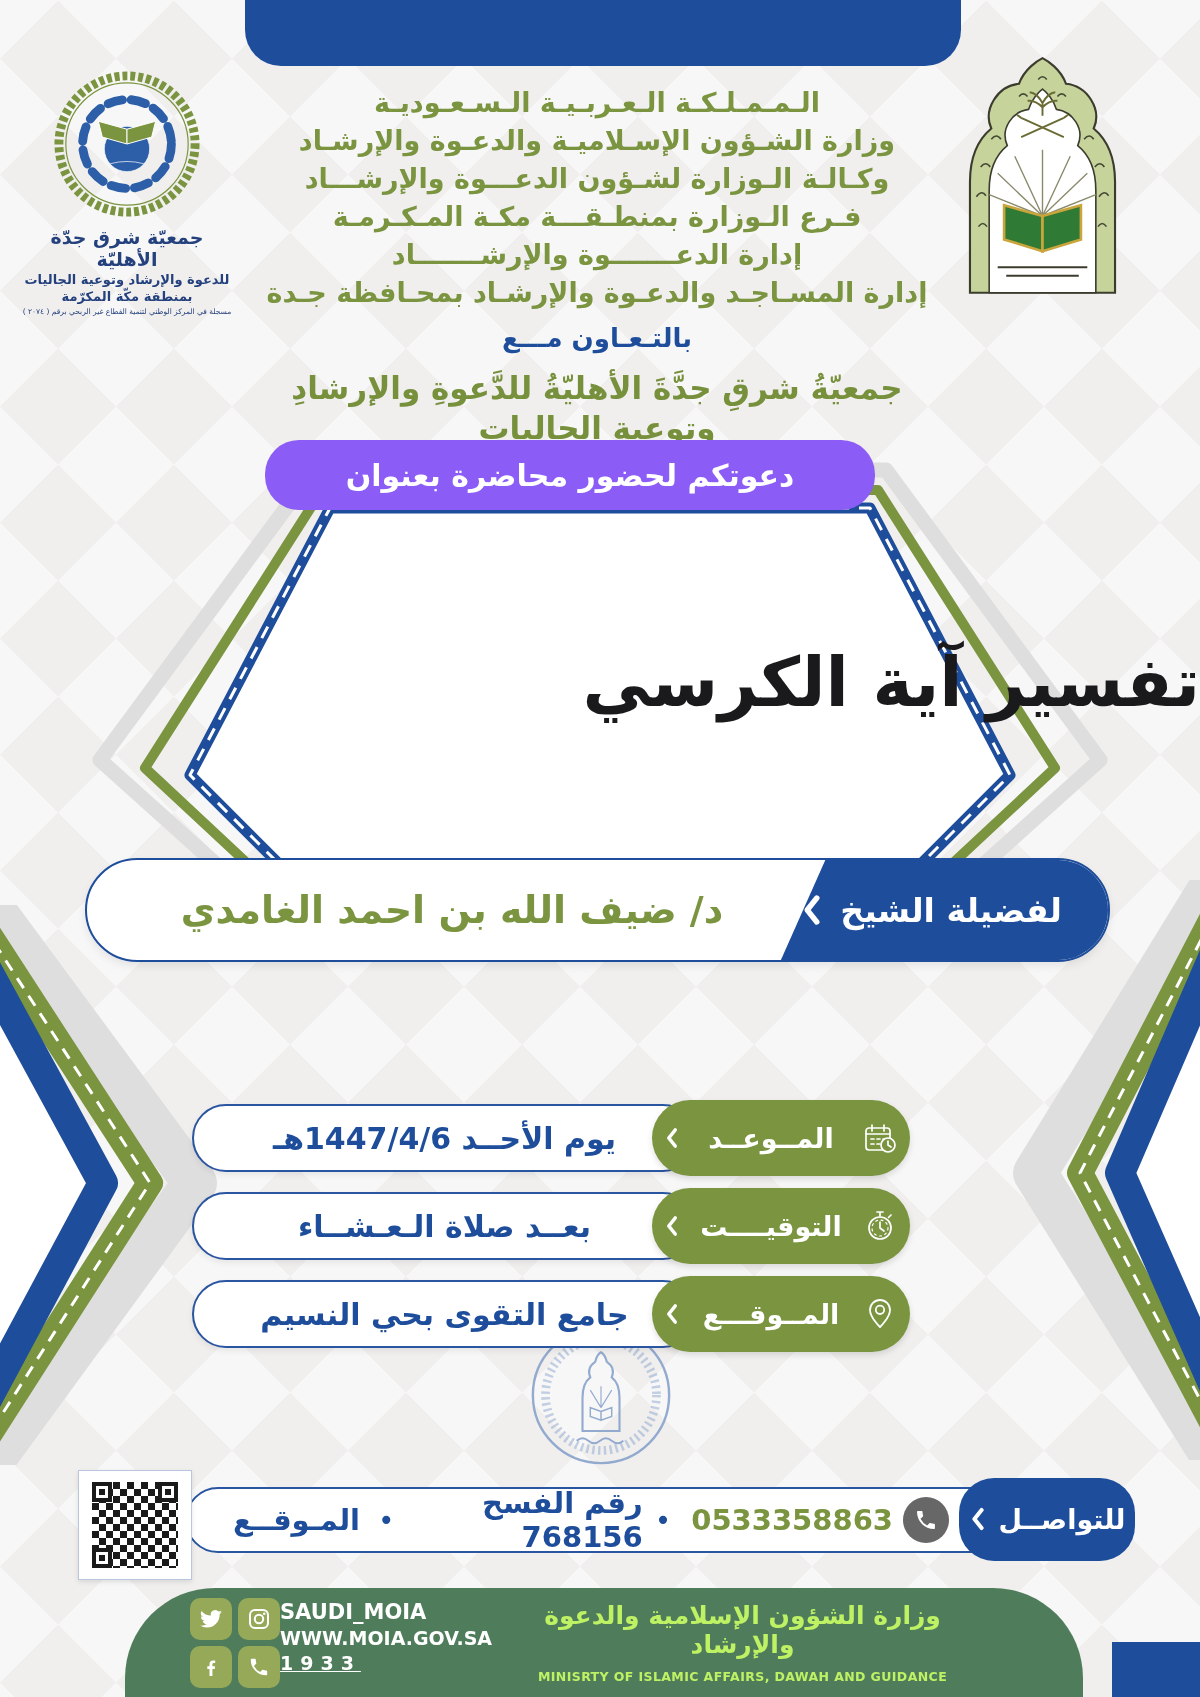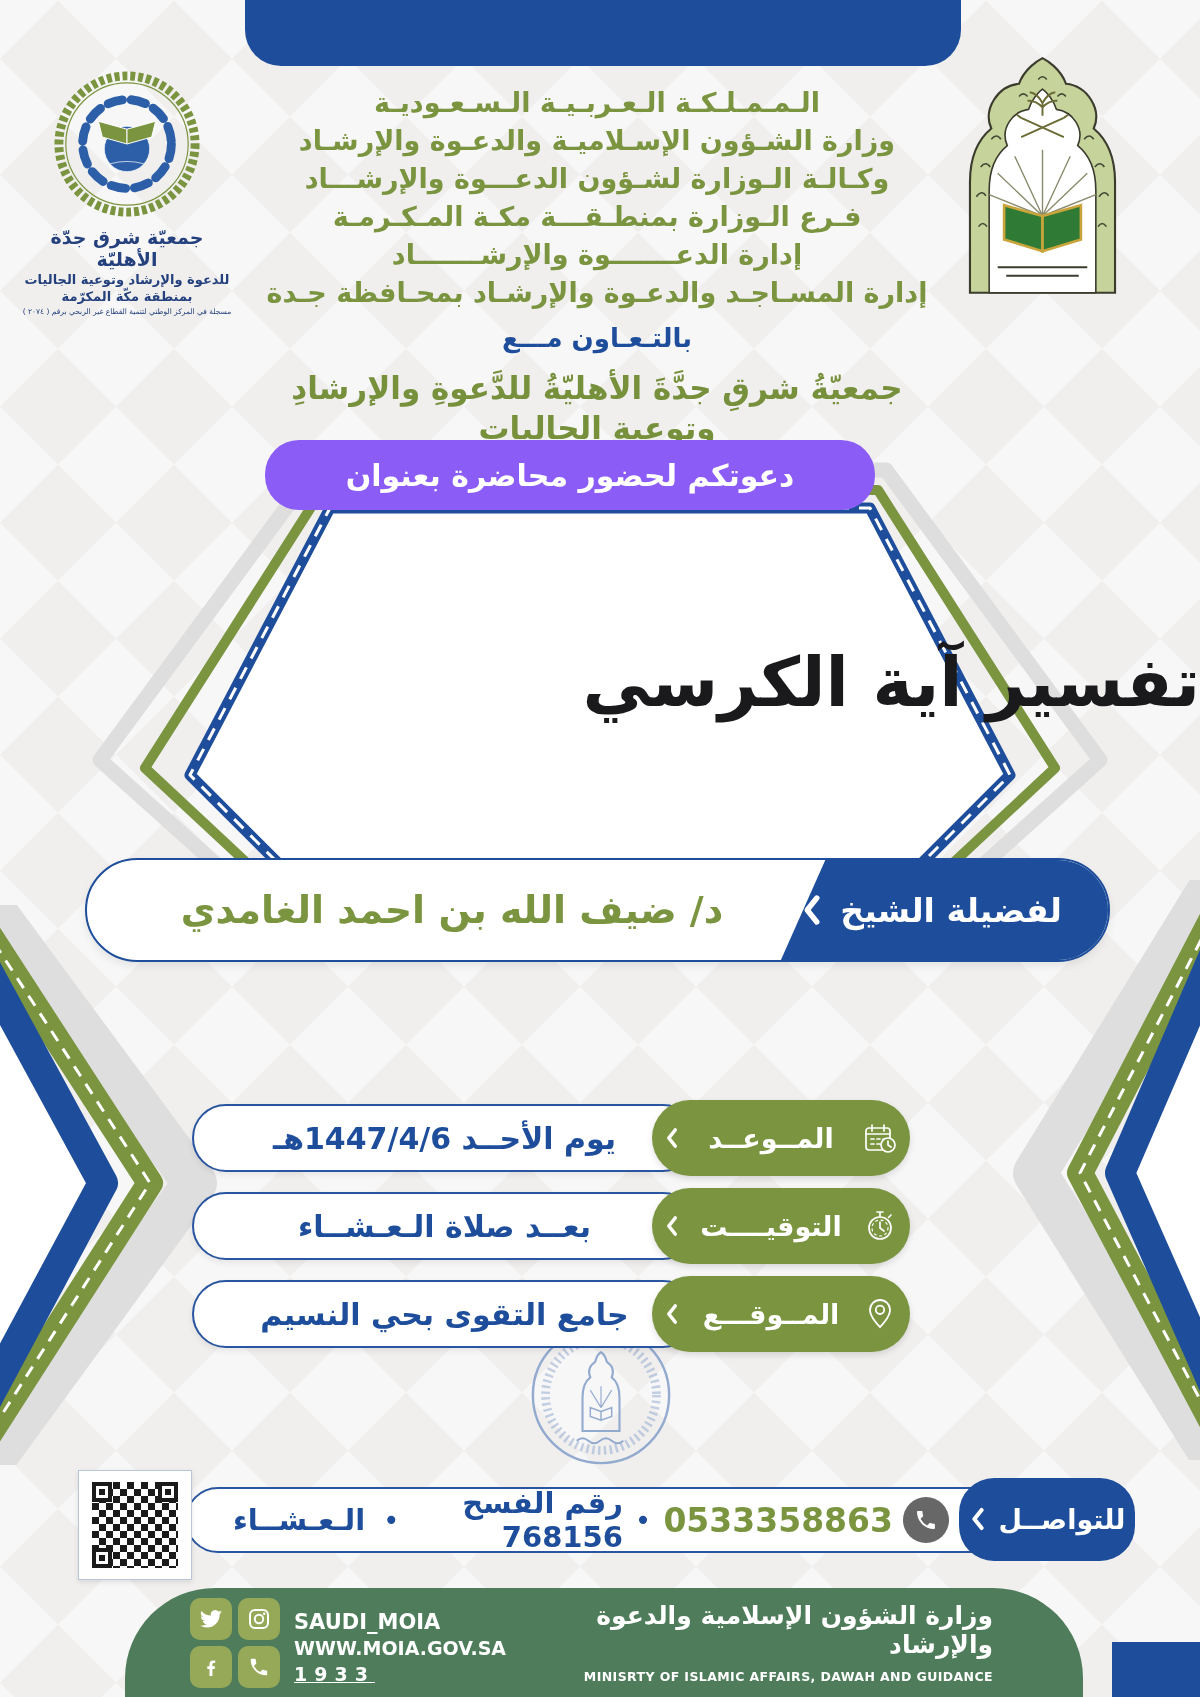--- a/index.html
+++ b/index.html
@@ -75,49 +75,49 @@
 
   
   .contact{left:185px;top:1487px;width:950px;height:66px;background:#fff;
       border:2px solid #2a55a0;border-radius:35px;box-sizing:border-box;display:flex;
       direction:rtl;align-items:center;z-index:2;}
   .contact-pill{height:83px;width:176px;margin:-2px -2px 0 0;background:#1E4E9B;border-radius:35px;
       display:flex;align-items:center;justify-content:center;direction:rtl;gap:12px;flex:0 0 auto;}
   .contact-pill .lbl{color:#fff;font-weight:bold;font-size:27px;}
   .phone-circle{width:46px;height:46px;border-radius:50%;background:#676767;display:flex;
       align-items:center;justify-content:center;margin:0 10px;flex:0 0 auto;}
-  .phone-number{color:#7A943F;font-weight:bold;font-size:33px;direction:ltr;margin-left:0;}
+  .phone-number{color:#7A943F;font-weight:bold;font-size:29px;direction:ltr;margin-left:8px;}
   .dot{color:#1E4E9B;font-size:28px;margin:0 12px;}
   .permit{color:#1E4E9B;font-weight:bold;font-size:29px;}
   .site-label{color:#1E4E9B;font-weight:bold;font-size:29px;margin-left:auto;margin-right:6px;
       padding-left:46px;}
 
   
   .qr-box{left:78px;top:1470px;width:112px;height:108px;background:#fff;border:1px solid #b9c6dd;
       display:flex;align-items:center;justify-content:center;z-index:3;
       box-shadow:0 2px 5px rgba(0,0,0,.1);}
   .qr{position:relative;width:86px;height:86px;
       background:conic-gradient(#1a1a1a 25%, #fff 0 50%, #1a1a1a 0 75%, #fff 0) 0 0/14px 14px;}
   .qr .f{position:absolute;width:20px;height:20px;border:4px solid #1a1a1a;background:#fff;box-sizing:border-box;}
   .qr .f::after{content:"";position:absolute;inset:3px;background:#1a1a1a;}
   .qr .f.tl{left:0;top:0;} .qr .f.tr{right:0;top:0;} .qr .f.bl{left:0;bottom:0;}
 
   
   .footer{left:125px;top:1588px;width:958px;height:109px;background:#4F7D5B;
       border-radius:90px 90px 0 0;display:flex;align-items:center;justify-content:space-between;
       padding:0 90px 0 65px;box-sizing:border-box;z-index:2;}
-  .social-group{display:flex;align-items:flex-end;gap:14px;}
+  .social-group{display:flex;align-items:flex-start;}
   .icon-grid{display:grid;grid-template-columns:42px 42px;gap:6px;}
   .sq{width:42px;height:42px;background:#96A959;border-radius:10px;display:flex;
       align-items:center;justify-content:center;}
   .social-text{color:#fff;line-height:1.35;}
   .social-text .handle{font-weight:bold;font-size:21px;}
   .social-text .site{font-weight:bold;font-size:19px;}
   .social-text .short{font-weight:bold;font-size:19px;letter-spacing:7px;text-decoration:underline;}
-  .ministry-text{text-align:right;color:#ffffff;direction:rtl;}
+  .ministry-text{text-align:center;color:#bef264;direction:rtl;}
   .ministry-text .ar{font-weight:bold;font-size:25px;}
   .ministry-text .en{font-weight:bold;font-size:12.5px;letter-spacing:.4px;margin-top:10px;direction:ltr;}
 
   .blue-corner{left:1112px;top:1642px;width:88px;height:55px;background:#1E4E9B;z-index:1;}
 </style>
 </head>
 <body>
 
 <div class="page">
 
@@ -286,21 +286,21 @@
     </div>
     <div class="phone-circle">
       <svg width="24" height="24" viewBox="0 0 24 24">
         <path d="M6.5 10.8a15.3 15.3 0 0 0 6.7 6.7l2.2-2.2c.3-.3.7-.4 1-.2 1.1.4 2.3.6 3.5.6.6 0 1 .4 1 1v3.4c0 .6-.4 1-1 1A17 17 0 0 1 3 4c0-.6.4-1 1-1h3.5c.6 0 1 .4 1 1 0 1.2.2 2.4.6 3.5.1.3 0 .7-.2 1l-2.4 2.3z" fill="#ffffff"></path>
       </svg>
     </div>
     <span class="phone-number">0533358863</span>
     <span class="dot">•</span>
     <span class="permit">رقم الفسح 768156</span>
     <span class="dot">•</span>
-    <span class="site-label">الـعـشــاء</span>
+    <span class="site-label">المـوقــع</span>
   </div>
 
   <div class="abs qr-box">
     <div class="qr">
       <div class="f tl"></div>
       <div class="f tr"></div>
       <div class="f bl"></div>
     </div>
   </div>
 

